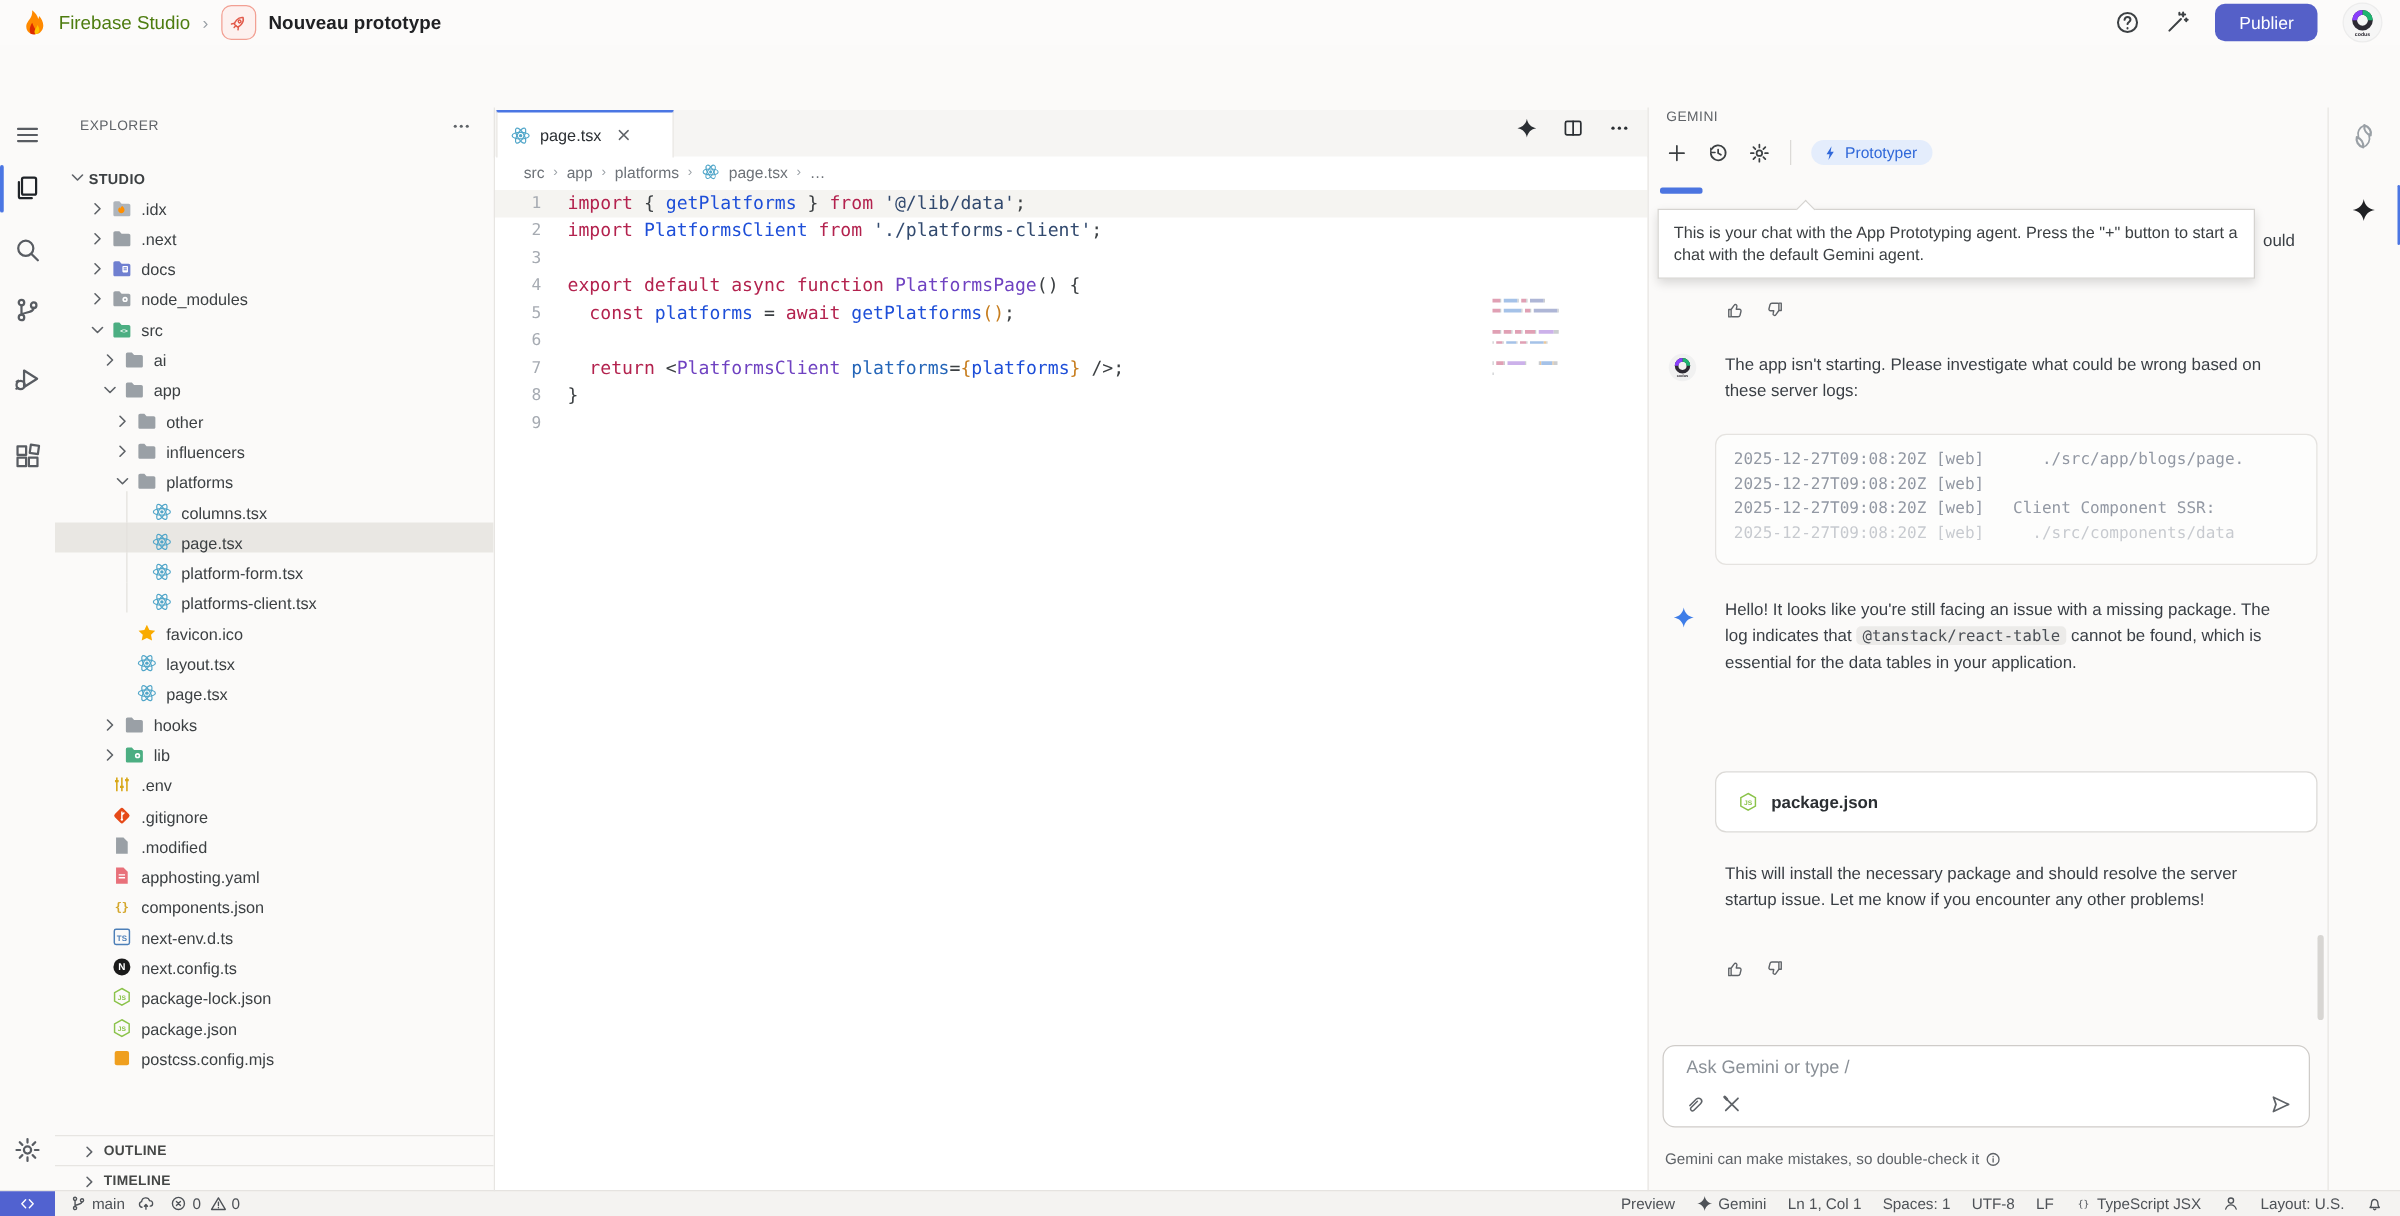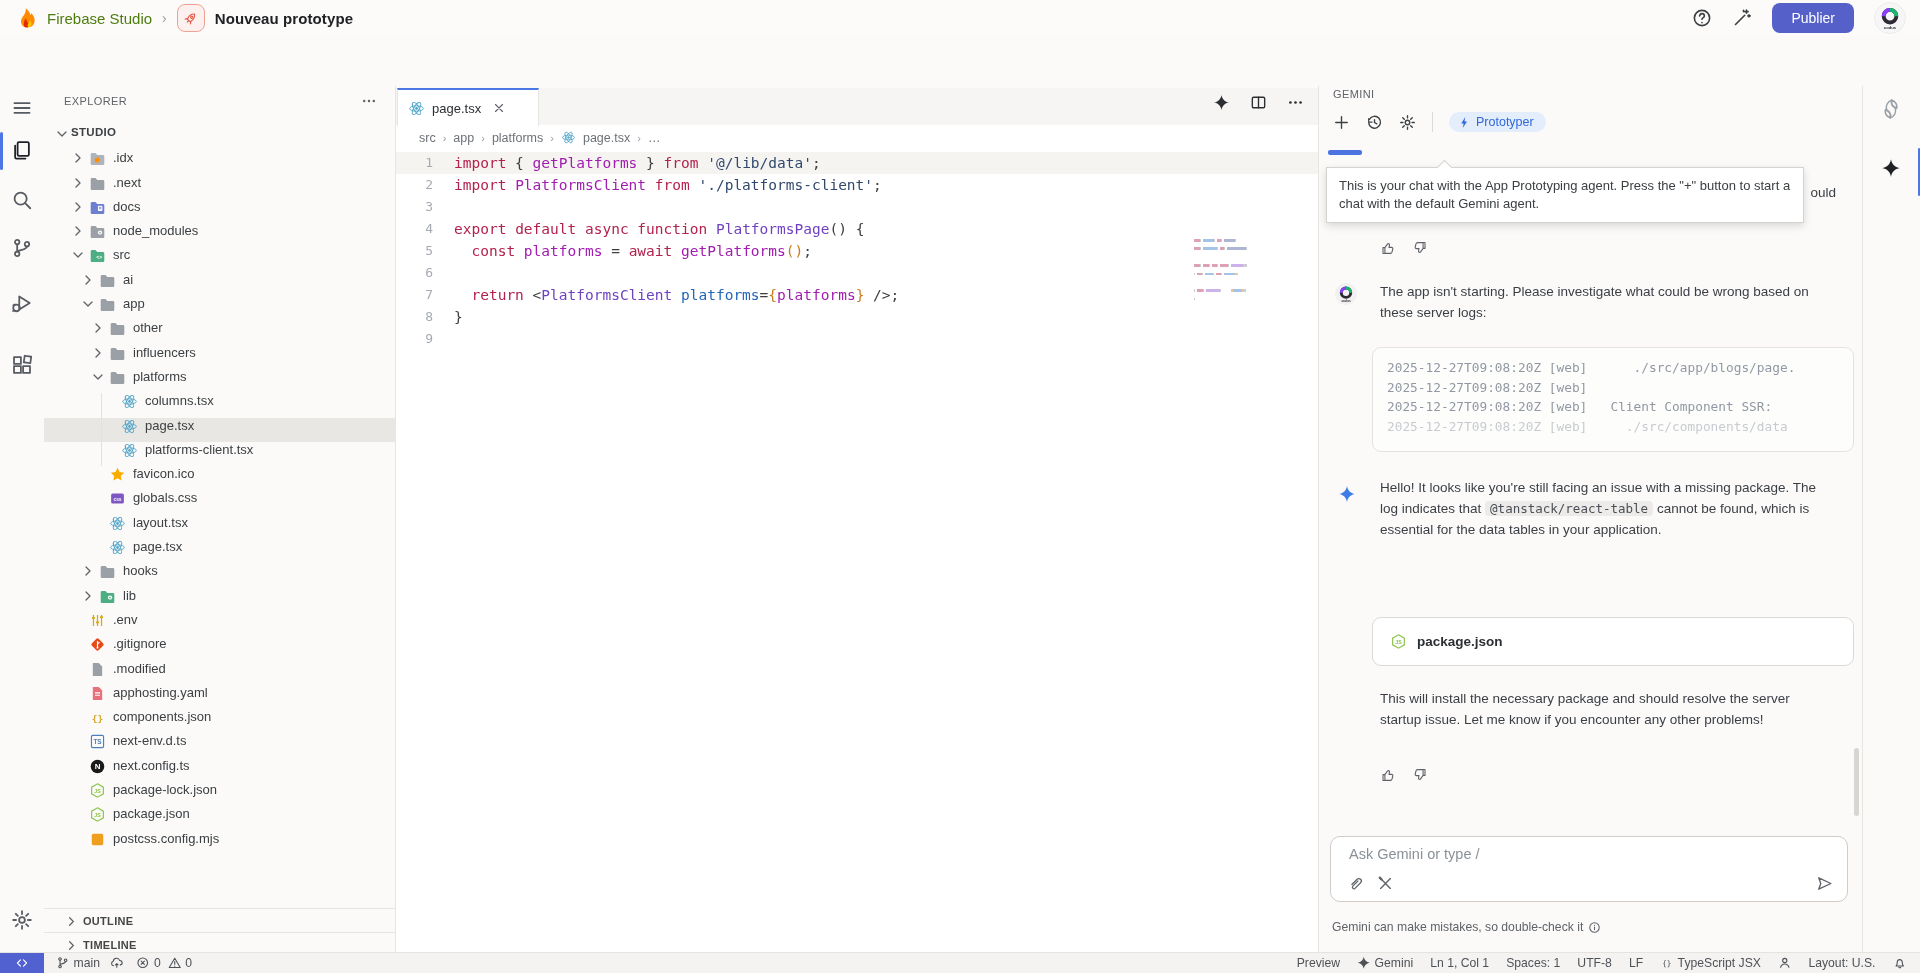--- a/index.html
+++ b/index.html
@@ -31,21 +31,21 @@
   .aicon{position:absolute;left:11px;width:22px;height:22px;color:#585c62;cursor:pointer}
   .aicon.active{color:#1f2328}
   #act-indicator{position:absolute;left:0;top:96px;width:2.5px;height:38px;background:#4b76e3;border-radius:2px}
 
   
   #explorer{position:absolute;left:44px;top:0;bottom:0;width:351px}
   #exp-head{position:absolute;top:52px;left:0;right:0;height:26px;display:flex;align-items:center;padding:0 18px 0 20px}
   #exp-title{font-size:11px;letter-spacing:.4px;color:#5f6368}
   #exp-more{margin-left:auto;width:16px;height:16px;color:#5f6368;cursor:pointer}
   #tree{position:absolute;top:90px;left:0;right:0;height:780px;overflow:hidden}
-  .trow{position:relative;display:flex;align-items:flex-start;height:24.3px;cursor:pointer}
+  .trow{position:relative;display:flex;align-items:flex-end;height:24.3px;cursor:pointer}
   .trow.sel{background:#e9e7e3}
   .trow.lv4::before{content:'';position:absolute;left:57px;top:0;bottom:0;width:1px;background:#e3e1dd}
   .tchev{width:17px;height:16px;color:#5f6368;flex:none}
   .tchev .ic{width:16px;height:16px}
   .ticon{width:17px;height:17px;margin:0 7px 0 2px;flex:none}
   .tlabel{font-size:13px;color:#3c4043;white-space:nowrap}
   .trow.root .tlabel{font-size:11.5px;font-weight:700;letter-spacing:.3px}
   .exp-sec{position:absolute;left:0;right:0;height:24px;border-top:1px solid #e7e5e2;display:flex;align-items:center;padding-left:20px;gap:4px;cursor:pointer}
   .exp-sec .ic{width:15px;height:15px;color:#5f6368}
   .exp-sec span{font-size:11px;font-weight:700;letter-spacing:.3px;color:#454746}
@@ -60,21 +60,21 @@
   #ed-actions{position:absolute;right:14px;top:58px;display:flex;gap:20px;align-items:center;z-index:7}
   #ed-actions .ic{width:17px;height:17px;color:#2b2f33;cursor:pointer}
   #edbody{position:absolute;left:0;right:0;top:89px;bottom:0;background:#fff}
   #crumbs{display:flex;align-items:center;gap:7px;padding:5px 0 4px 24px;font-size:12.5px;color:#6d7278}
   #crumbs .sep{color:#9aa0a6;font-size:11px}
   #crumbs .ticon{width:15px;height:15px;margin:0}
   #code{margin-top:3px}
   .cl{display:flex;height:22px;line-height:22px;font-family:"DejaVu Sans Mono",monospace;font-size:14.5px;white-space:pre}
   .cl.cur{background:#f5f4f1}
   .ln{width:38px;text-align:right;color:#a6abb2;margin-right:21px;font-size:13px;flex:none}
-  .tk-kw{color:#b3224e}.tk-id{color:#a21caf}.tk-str{color:#31496e}.tk-cmp{color:#6f42c1}.tk-attr{color:#2465b8}.tk-brk{color:#c77d1e}.tk-pun{color:#3c4043}
+  .tk-kw{color:#b3224e}.tk-id{color:#1d4ed8}.tk-str{color:#31496e}.tk-cmp{color:#6f42c1}.tk-attr{color:#2465b8}.tk-brk{color:#c77d1e}.tk-pun{color:#3c4043}
   #minimap{position:absolute;top:114px;right:16px;width:108px;z-index:4}
   .mml{height:2.6px;margin-bottom:5.8px;display:flex}
   .mml span{height:100%;display:inline-block}
   .mm-kw{background:#e0a0b4}.mm-id{background:#a5c2e8}.mm-str{background:#aeb6d6}.mm-cmp{background:#ccb1ea}.mm-brk{background:#eac79c}.mm-pun{background:#cbcdd0}
 
   
   #gemini{position:absolute;left:1318px;top:0;bottom:0;width:544px}
   #gem-title{position:absolute;top:52px;left:15px;font-size:11px;letter-spacing:.4px;color:#5f6368}
   #gem-toolbar{position:absolute;top:76px;left:15px;display:flex;align-items:center;gap:16px}
   #gem-toolbar .ic{width:17px;height:17px;color:#3c4043;cursor:pointer}
@@ -418,40 +418,42 @@
           <div class="trow lv4" style="padding-left:58px">
             <span class="tchev"></span>
             <span class="ic ticon">
               <svg viewBox="0 0 16 16" fill="none" stroke="#51a6c9" stroke-width="0.9">
                 <circle cx="8" cy="8" r="1.3" fill="#51a6c9" stroke="none"></circle>
                 <ellipse cx="8" cy="8" rx="6.4" ry="2.5"></ellipse>
                 <ellipse cx="8" cy="8" rx="6.4" ry="2.5" transform="rotate(60 8 8)"></ellipse>
                 <ellipse cx="8" cy="8" rx="6.4" ry="2.5" transform="rotate(120 8 8)"></ellipse>
               </svg>
             </span>
+            <span class="tlabel">platform-form.tsx</span>
+          </div>
+          <div class="trow lv4" style="padding-left:58px">
+            <span class="tchev"></span>
+            <span class="ic ticon">
+              <svg viewBox="0 0 16 16" fill="none" stroke="#51a6c9" stroke-width="0.9">
+                <circle cx="8" cy="8" r="1.3" fill="#51a6c9" stroke="none"></circle>
+                <ellipse cx="8" cy="8" rx="6.4" ry="2.5"></ellipse>
+                <ellipse cx="8" cy="8" rx="6.4" ry="2.5" transform="rotate(60 8 8)"></ellipse>
+                <ellipse cx="8" cy="8" rx="6.4" ry="2.5" transform="rotate(120 8 8)"></ellipse>
+              </svg>
+            </span>
             <span class="tlabel">platforms-client.tsx</span>
           </div>
           <div class="trow lv3" style="padding-left:46px">
             <span class="tchev"></span>
             <span class="ic ticon">
               <svg viewBox="0 0 16 16">
                 <path fill="#f9ab00" d="M8 1.7l1.9 4 4.4.6-3.2 3 .8 4.3L8 11.6l-3.9 2 .8-4.3-3.2-3 4.4-.6z"></path>
               </svg>
             </span>
             <span class="tlabel">favicon.ico</span>
-          </div>
-          <div class="trow lv3" style="padding-left:46px">
-            <span class="tchev"></span>
-            <span class="ic ticon">
-              <svg viewBox="0 0 16 16">
-                <rect x="2" y="3.2" width="12" height="9.6" rx="1.5" fill="#7e57c2"></rect>
-                <text x="8" y="10.2" font-size="4.6" fill="#fff" text-anchor="middle" font-weight="700" font-family="sans-serif">css</text>
-              </svg>
-            </span>
-            <span class="tlabel">globals.css</span>
           </div>
           <div class="trow lv3" style="padding-left:46px">
             <span class="tchev"></span>
             <span class="ic ticon">
               <svg viewBox="0 0 16 16" fill="none" stroke="#51a6c9" stroke-width="0.9">
                 <circle cx="8" cy="8" r="1.3" fill="#51a6c9" stroke="none"></circle>
                 <ellipse cx="8" cy="8" rx="6.4" ry="2.5"></ellipse>
                 <ellipse cx="8" cy="8" rx="6.4" ry="2.5" transform="rotate(60 8 8)"></ellipse>
                 <ellipse cx="8" cy="8" rx="6.4" ry="2.5" transform="rotate(120 8 8)"></ellipse>
               </svg>

